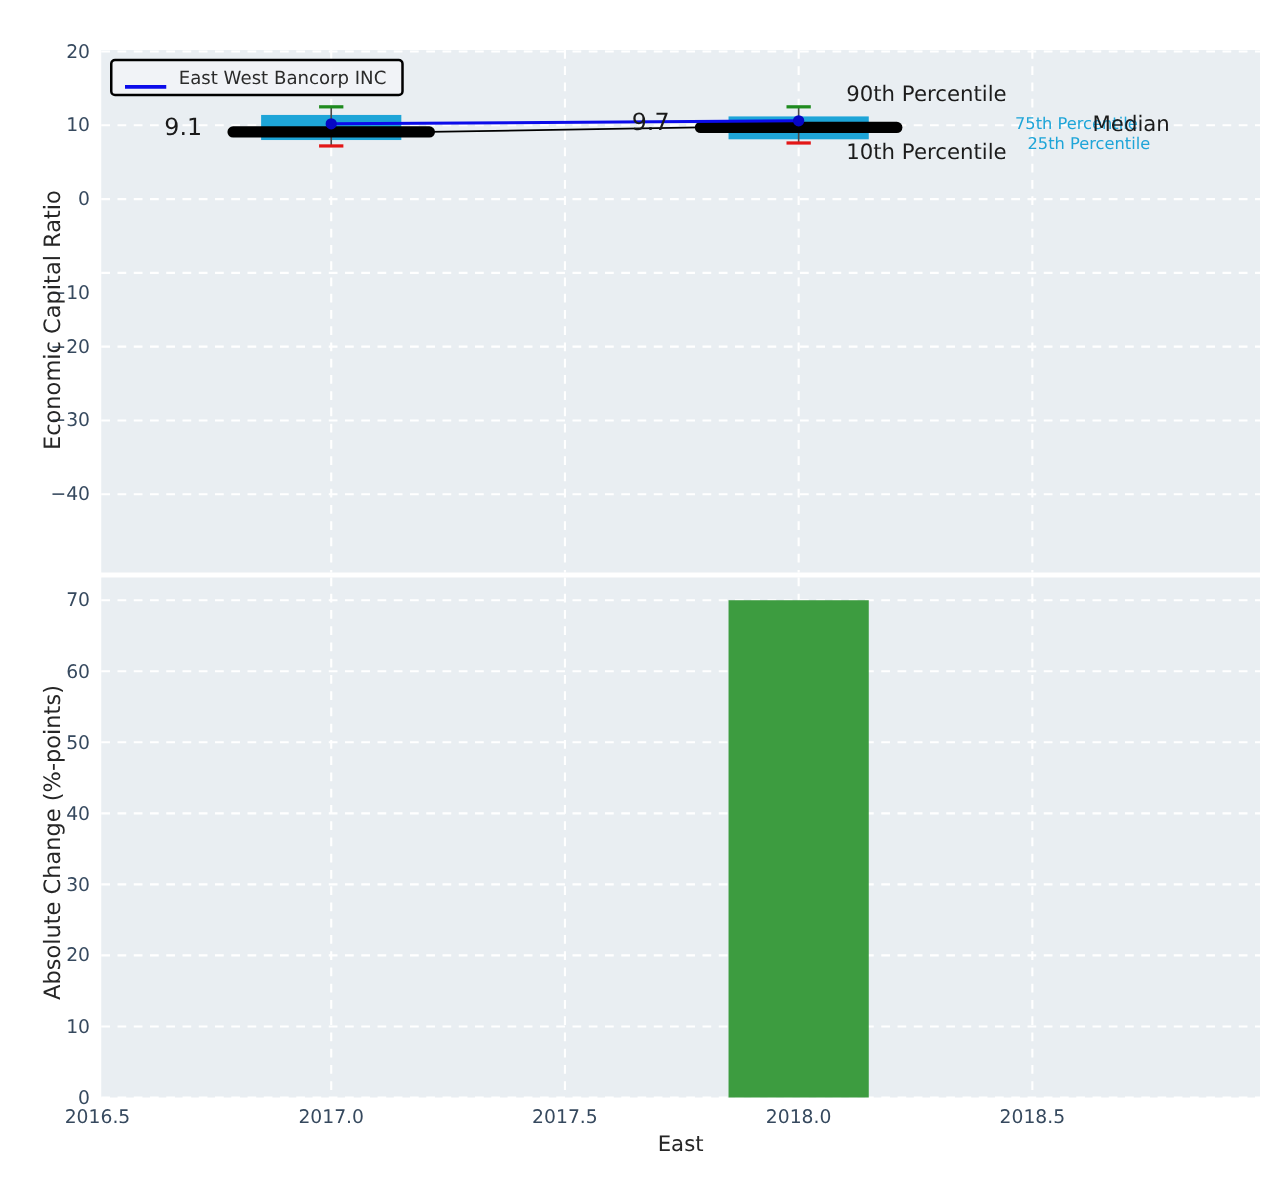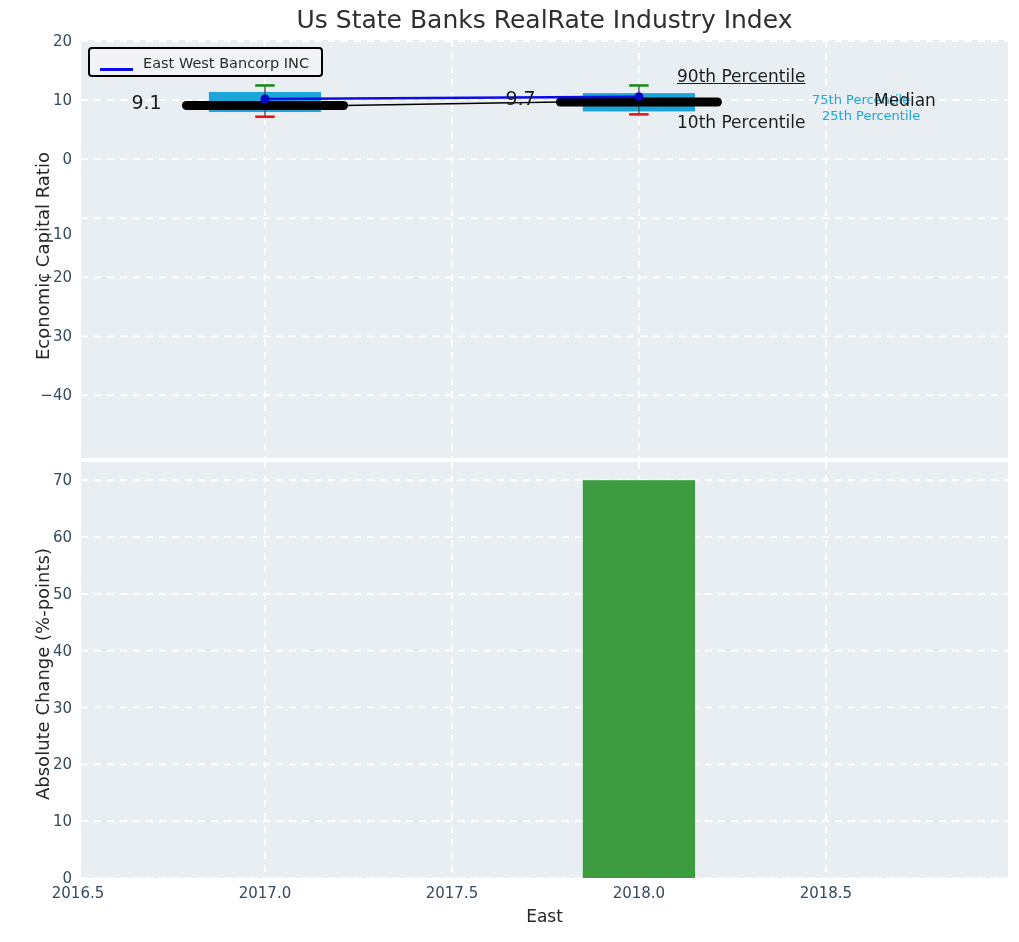--- a/index.html
+++ b/index.html
@@ -90,30 +90,29 @@
       <div class="tick y" style="left:2px;top:869px;">0</div>
       <div class="tick x" style="left:33.00847115771066px;top:884px;">2016.5</div>
       <div class="tick x" style="left:219.97902379990194px;top:884px;">2017.0</div>
       <div class="tick x" style="left:406.9495764420932px;top:884px;">2017.5</div>
       <div class="tick x" style="left:593.9201290842846px;top:884px;">2018.0</div>
       <div class="tick x" style="left:780.8906817264757px;top:884px;">2018.5</div>
       <div class="val-label" style="left:131.451391690168px;top:90.53389830508475px;">9.1</div>
       <div class="val-label" style="left:505.39249697455057px;top:86.9915254237288px;">9.7</div>
     </div>
 
-  <div class="txt fig-title">Us State Banks RealRate Industry Index</div>
 
   <div class="txt ylab" style="left:32px;top:360px;">Economic Capital Ratio</div>
   <div class="txt ylab" style="left:32px;top:800px;">Absolute Change (%-points)</div>
   <div class="txt xlab">East</div>
 
   <div class="legend">
     <div class="legend-line"></div>
     <div class="legend-text">East West Bancorp INC</div>
   </div>
 
-  <div class="txt ann-big" style="left:677px;top:66px;text-decoration:underline;">90th Percentile</div>
+  <div class="txt ann-big" style="left:677px;top:66px;">90th Percentile</div>
   <div class="txt ann-big" style="left:677px;top:112px;">10th Percentile</div>
   <div class="txt ann-cyan" style="left:812px;top:92px;">75th Percentile</div>
   <div class="txt ann-cyan" style="left:811px;top:108px;margin-left:11px;">25th Percentile</div>
   <div class="txt ann-big" style="left:874px;top:90px;">Median</div>
 
 </div>
 
 </body></html>

